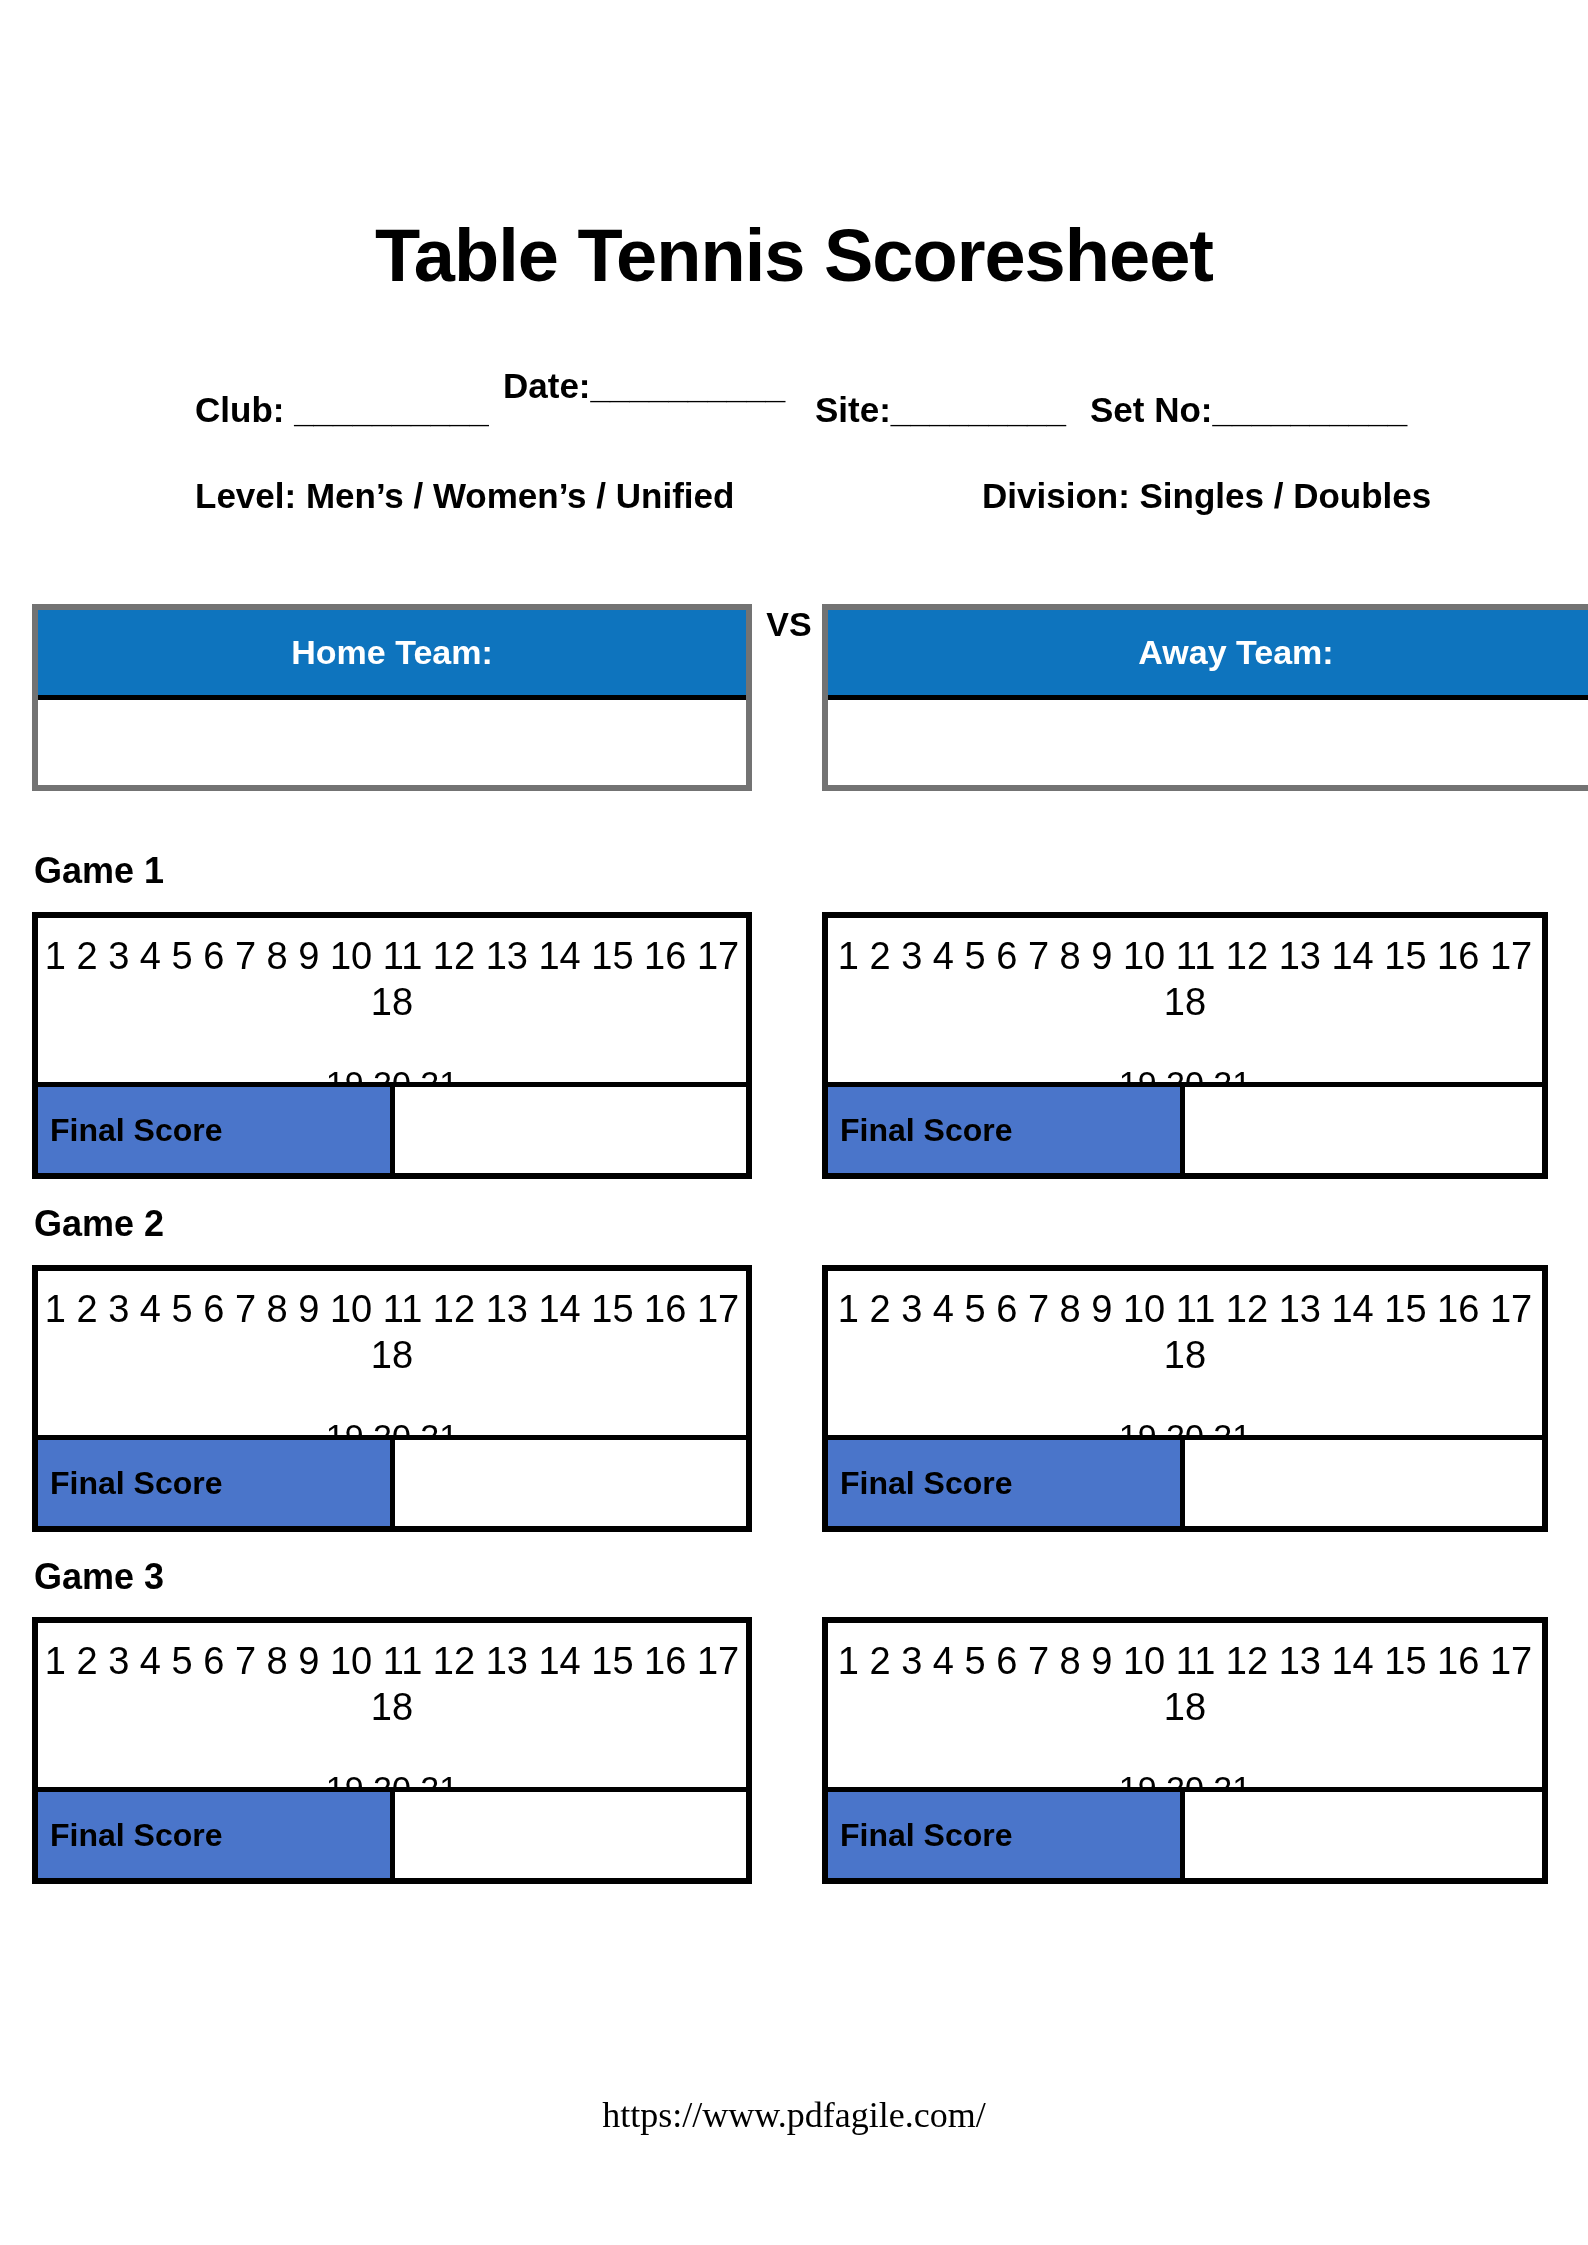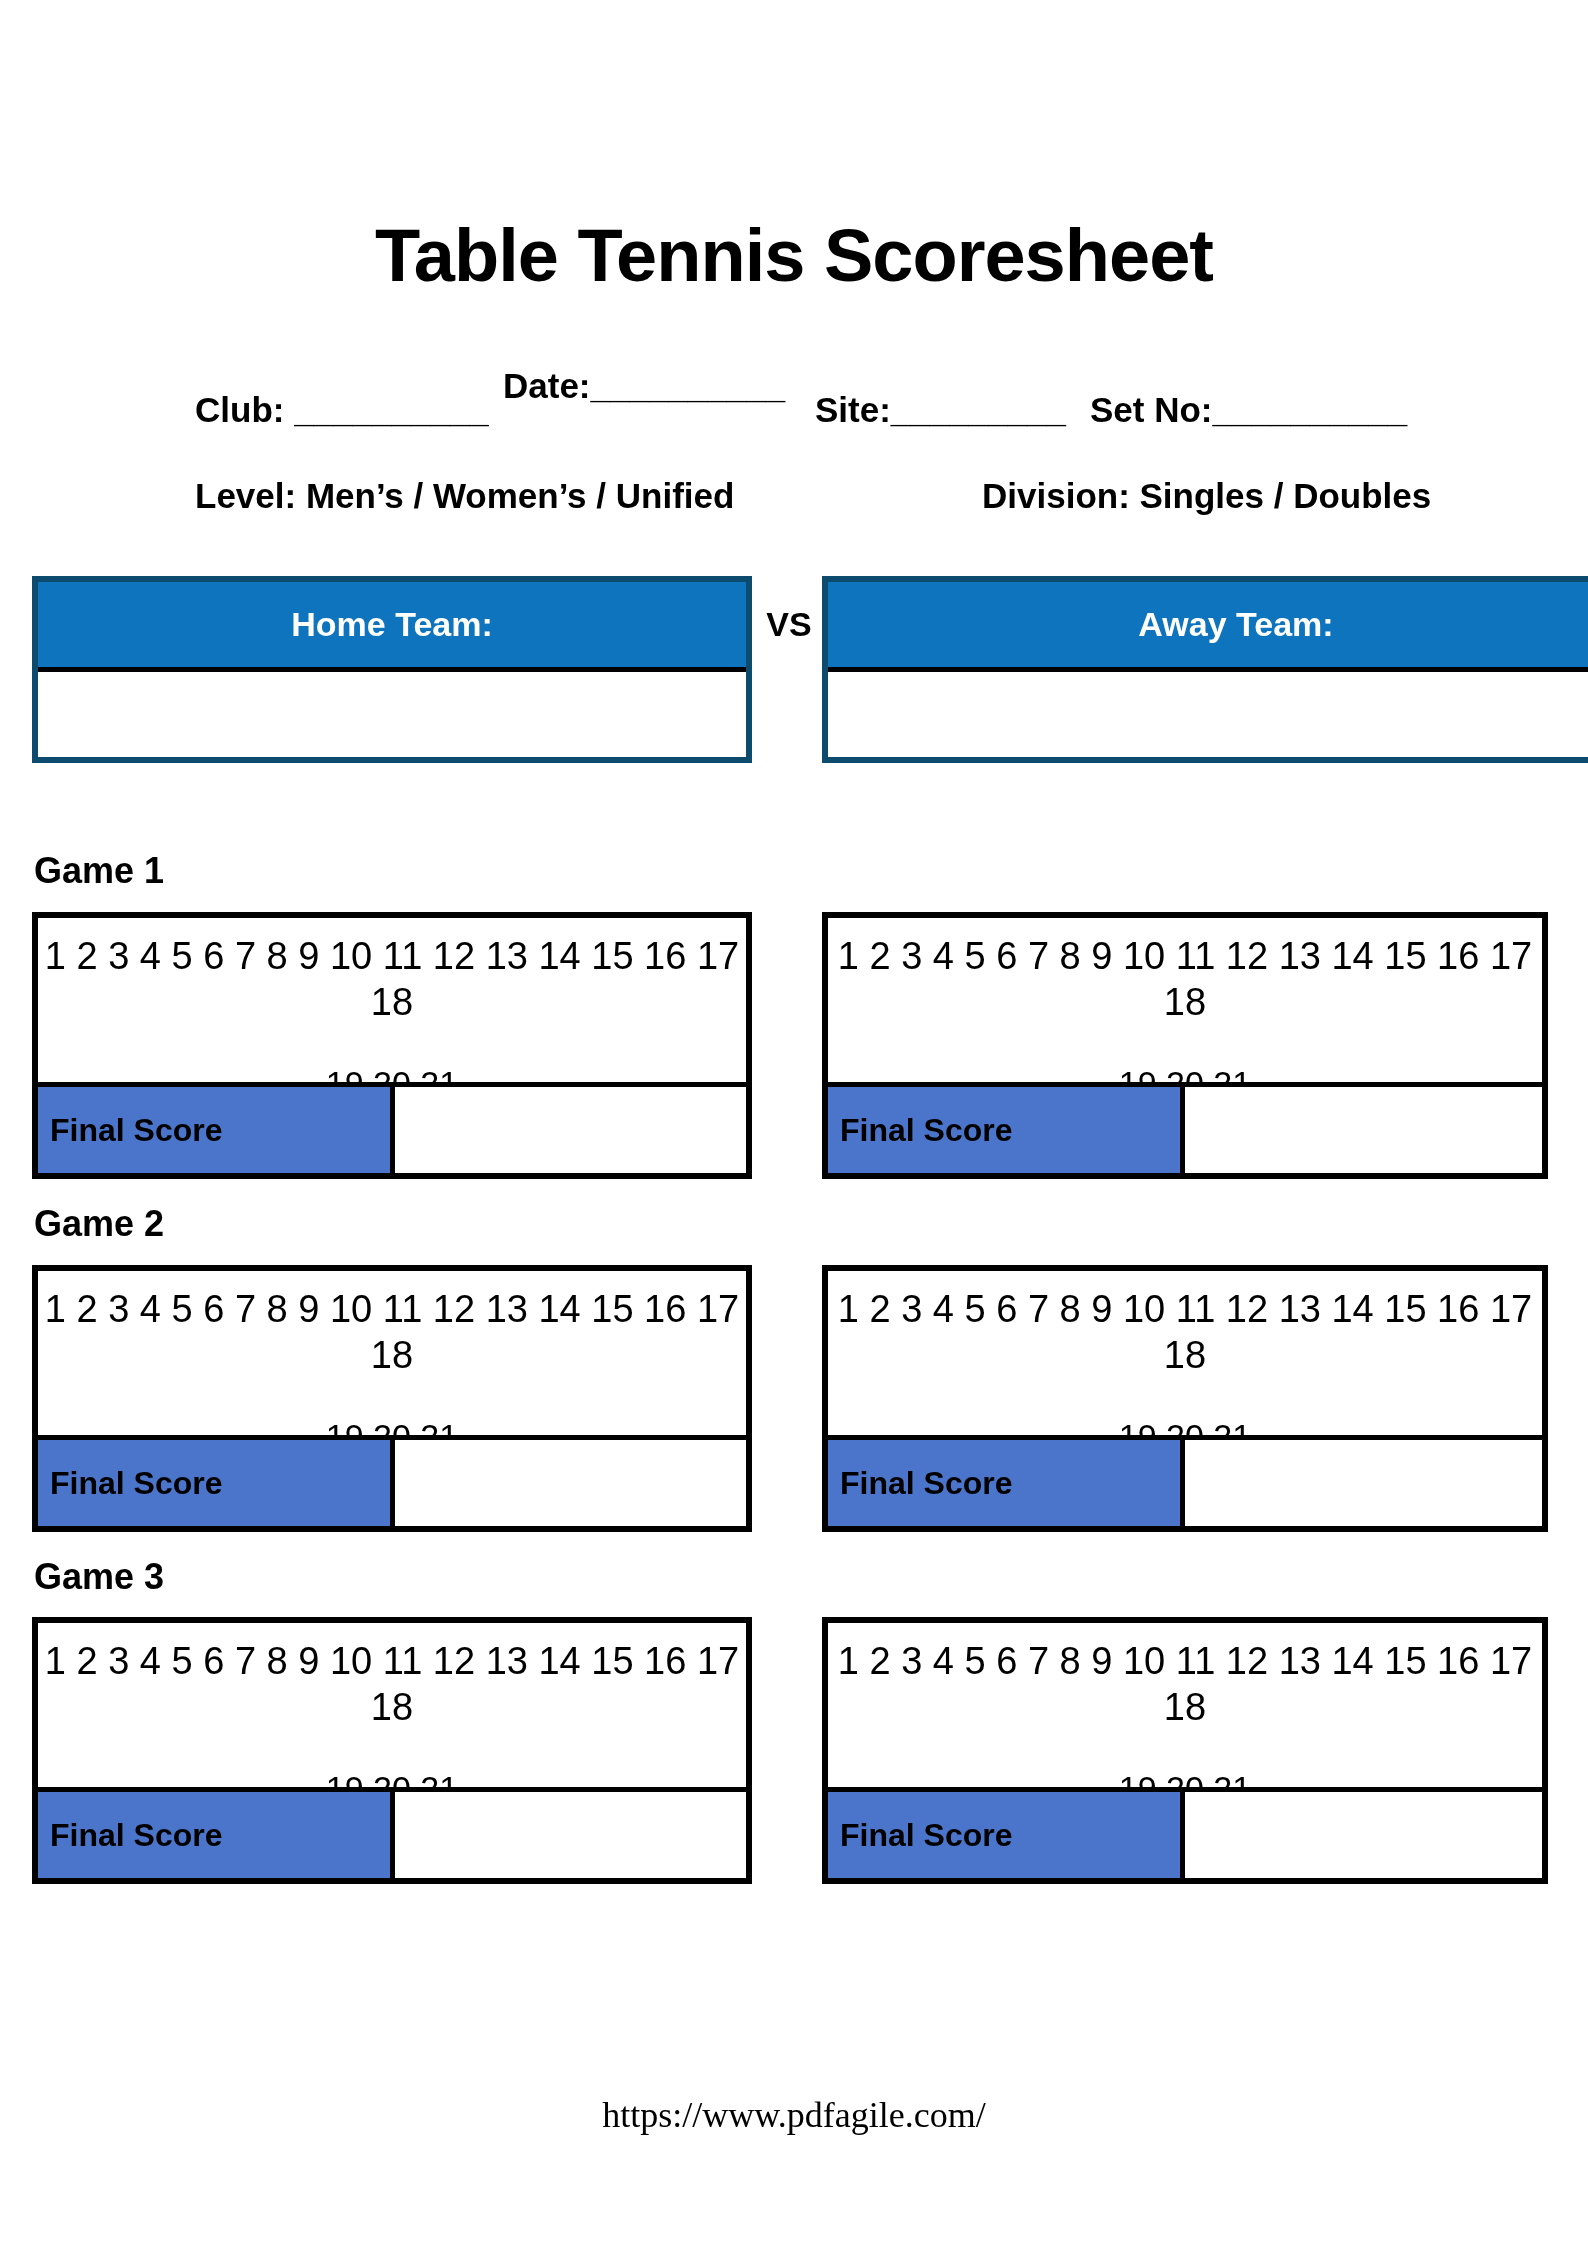--- a/index.html
+++ b/index.html
@@ -20,21 +20,21 @@
     left: 0;
     width: 100%;
     text-align: center;
     font-size: 74px;
     font-weight: 700;
     letter-spacing: -1px;
   }
 
   .meta-field { position: absolute; font-size: 35px; font-weight: 700; white-space: pre; }
 
-  .team-box { position: absolute; top: 576px; border: 6px solid #0c4a6e; background: #fff; }
+  .team-box { position: absolute; top: 604px; border: 6px solid #737373; background: #fff; }
   .team-box.home { left: 32px;  width: 720px; }
   .team-box.away { left: 822px; width: 828px; }
   .team-header {
     height: 90px;
     background: var(--header-blue, #0e74be);
     border-bottom: 5px solid #000;
     display: flex; align-items: center; justify-content: center;
     color: #fff; font-size: 34px; font-weight: 700;
   }
   .team-body { height: 85px; background: #fff; }

